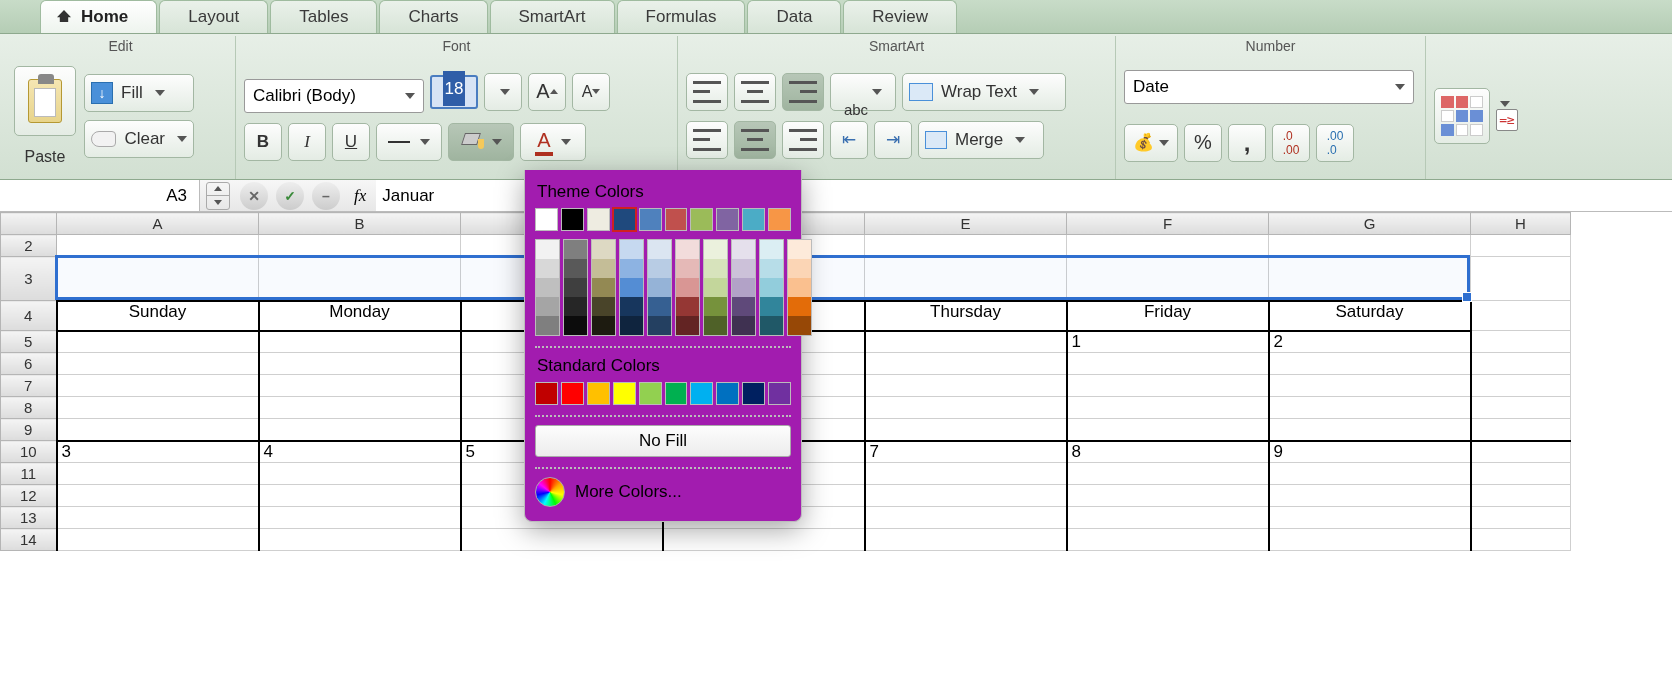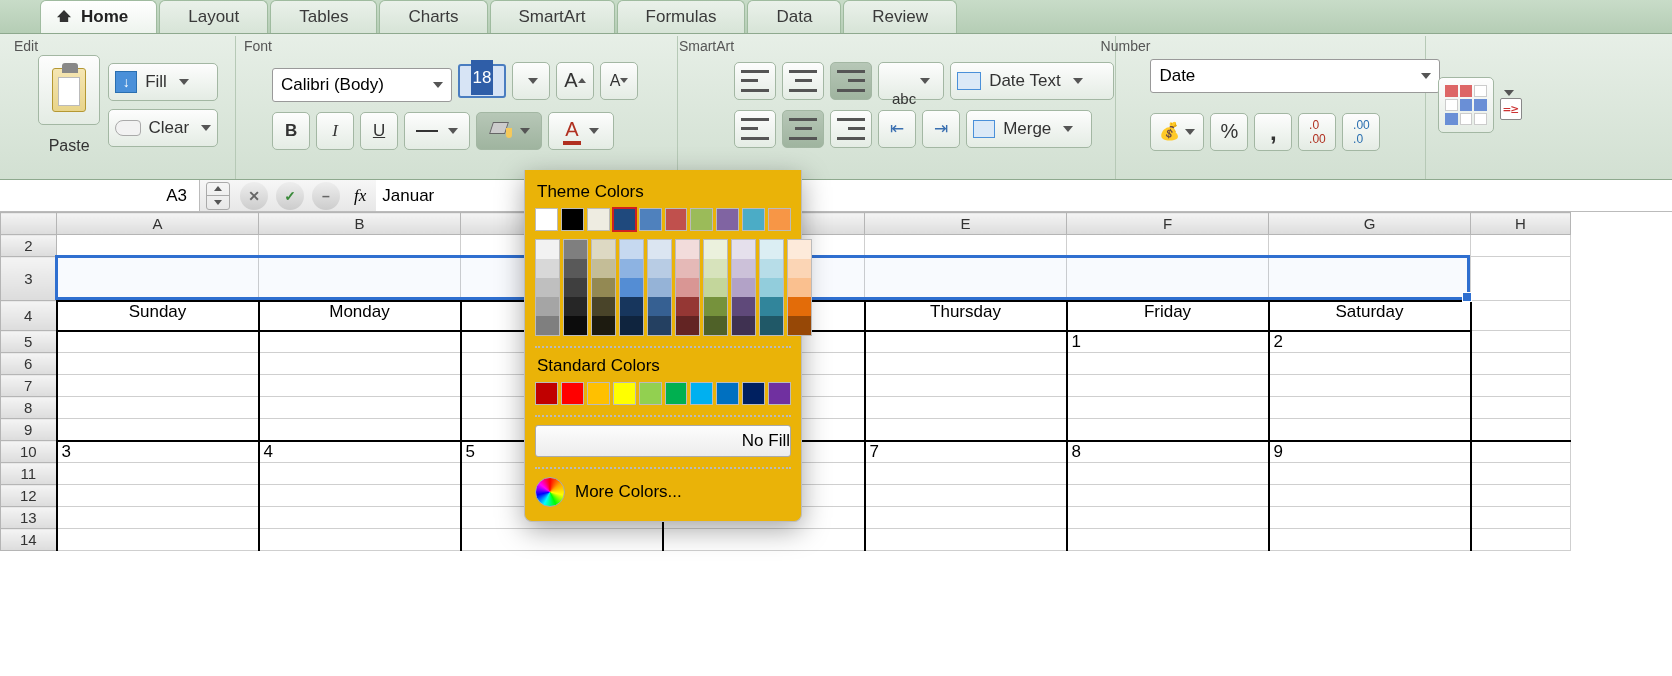--- a/index.html
+++ b/index.html
@@ -46,23 +46,22 @@
     display: flex;
     height: 146px;
     background: linear-gradient(#e7efe7, #d2e0d2);
     border-bottom: 1px solid #8ea98e;
     padding: 2px 6px 0 6px;
   }
   .group {
     border-right: 1px solid #b6c9b6;
     padding: 0 8px 0 8px;
     display: flex;
-    flex-direction: row;
+    flex-direction: column;
     align-items: stretch;
-    justify-content: center;
   }
   .group-label {
     text-align: center;
     font-size: 14px;
     color: #555;
     margin: 2px 0 2px 0;
     height: 18px;
   }
   .group-body {
     flex: 1;
@@ -216,39 +215,39 @@
   }
   .selection::after {
     content: ""; position: absolute; right: -5px; bottom: -5px;
     width: 8px; height: 8px; background: #2f6fd0; border: 1px solid #fff;
   }
 
   
   .color-popup {
     position: absolute;
     width: 278px;
-    background: #eab308;
+    background: #a21caf;
     border: 1px solid #bcbcbc;
     border-top: none;
     border-radius: 0 0 8px 8px;
     box-shadow: 0 8px 28px rgba(0,0,0,0.35);
     padding: 8px 10px 14px 10px;
     font-size: 17px;
     z-index: 50;
   }
   .cp-title { margin: 4px 2px 6px 2px; }
   .swatch-row { display: flex; gap: 3px; margin-bottom: 2px; }
   .swatch-grid { display: flex; gap: 3px; margin-bottom: 4px; }
   .swatch-col { display: flex; flex-direction: column; gap: 0; border: 1px solid #bbb; }
   .sw { width: 23px; height: 23px; border: 1px solid #bbb; }
   .sw.sel { outline: 2px solid #d02020; outline-offset: -1px; }
   .sg { width: 23px; height: 19px; }
   .dots { border-top: 2px dotted #bbb; margin: 10px 0 8px 0; }
   .cp-nofill {
-    border: 1px solid #aaa; text-align: right; padding: 5px 0;
+    border: 1px solid #aaa; text-align: center; padding: 5px 0;
     background: linear-gradient(#fdfdfd,#ececec); border-radius: 3px;
   }
   .cp-more { display: flex; align-items: center; gap: 10px; margin-top: 4px; }
   .color-wheel {
     width: 30px; height: 30px; border-radius: 50%;
     background: conic-gradient(red,orange,yellow,lime,cyan,blue,magenta,red);
     border: 1px solid #aaa;
   }
 
   .spacer-right { width: 120px; }
@@ -371,21 +370,21 @@
                 <span></span>
                 <span></span>
               </span>
             </div>
           <div class="btn" style="width:66px;">
               <span style="font-size:15px;margin-top:36px;">abc</span>
               <span class="dd-arrow"></span>
             </div>
           <div class="btn" style="width:164px;justify-content:flex-start;gap:8px;">
             <span style="width:24px;height:18px;border:1px solid #4a90d9;background:#dbe9f7;"></span>
-            <span>Date Text</span>
+            <span>Wrap Text</span>
             <span class="dd-arrow"></span>
           </div>
         </div>
         <div class="row">
           <div class="btn">
               <span class="icon-lines l">
                 <span></span>
                 <span></span>
                 <span></span>
               </span>

